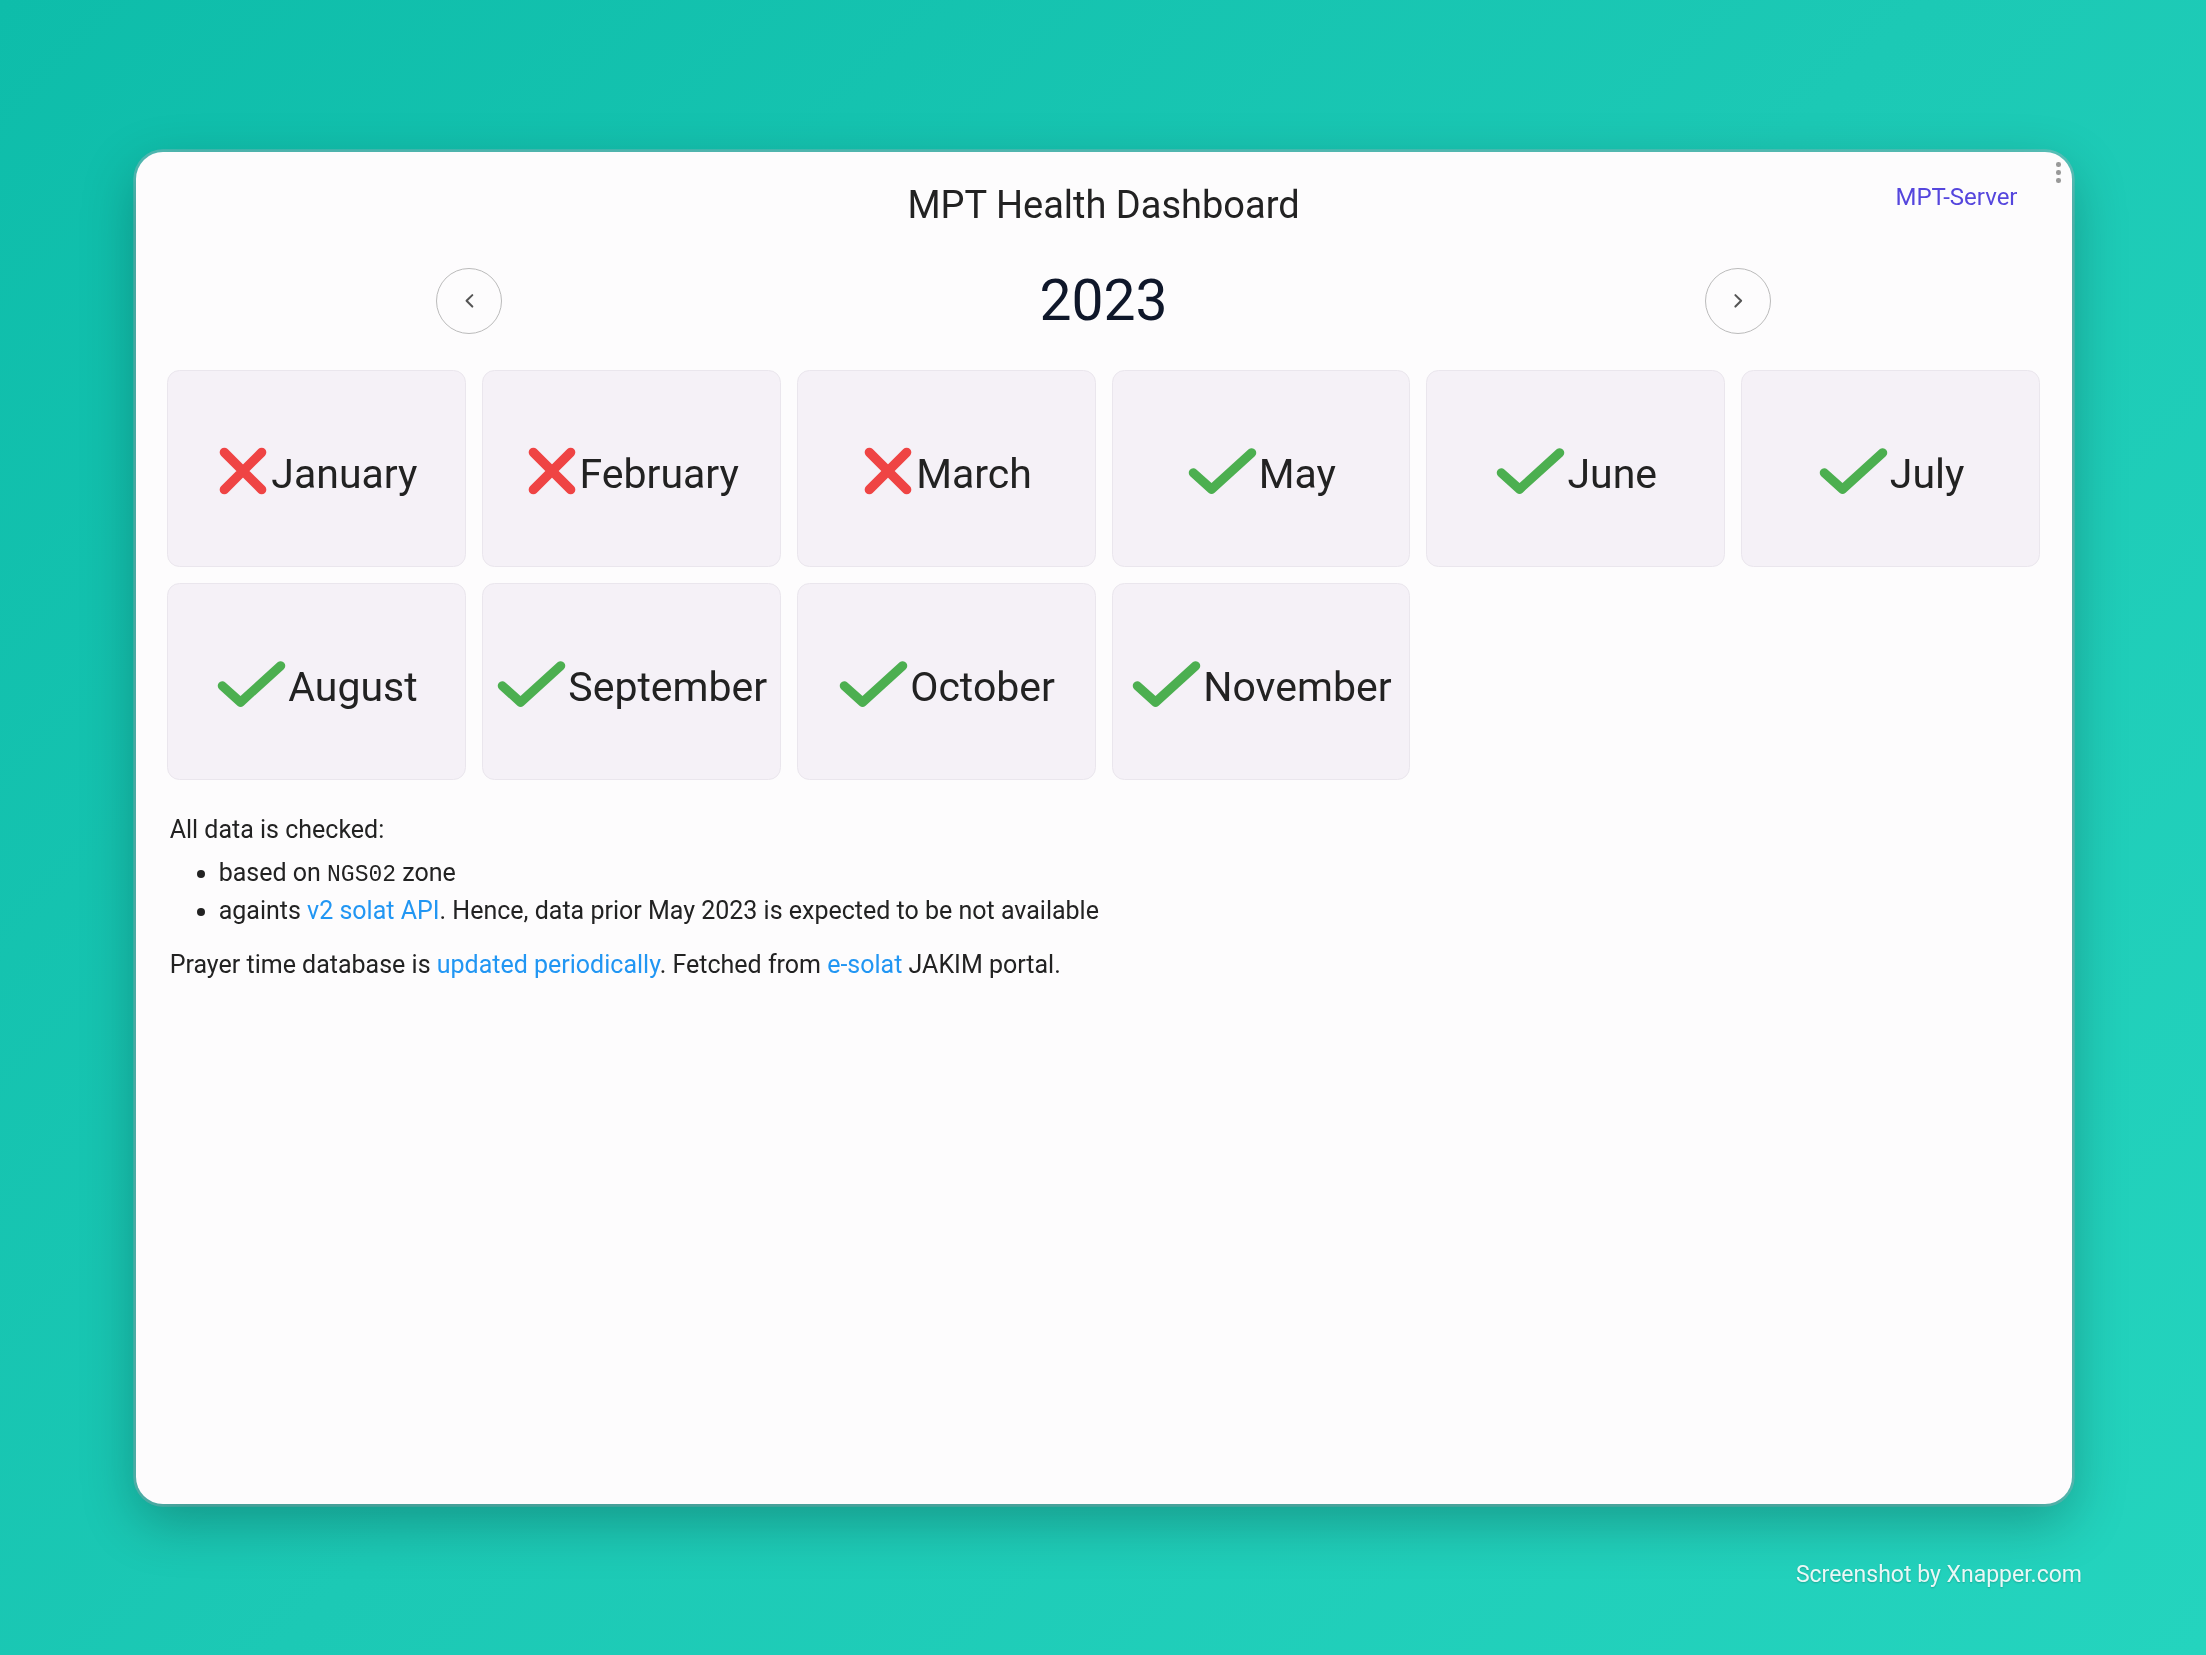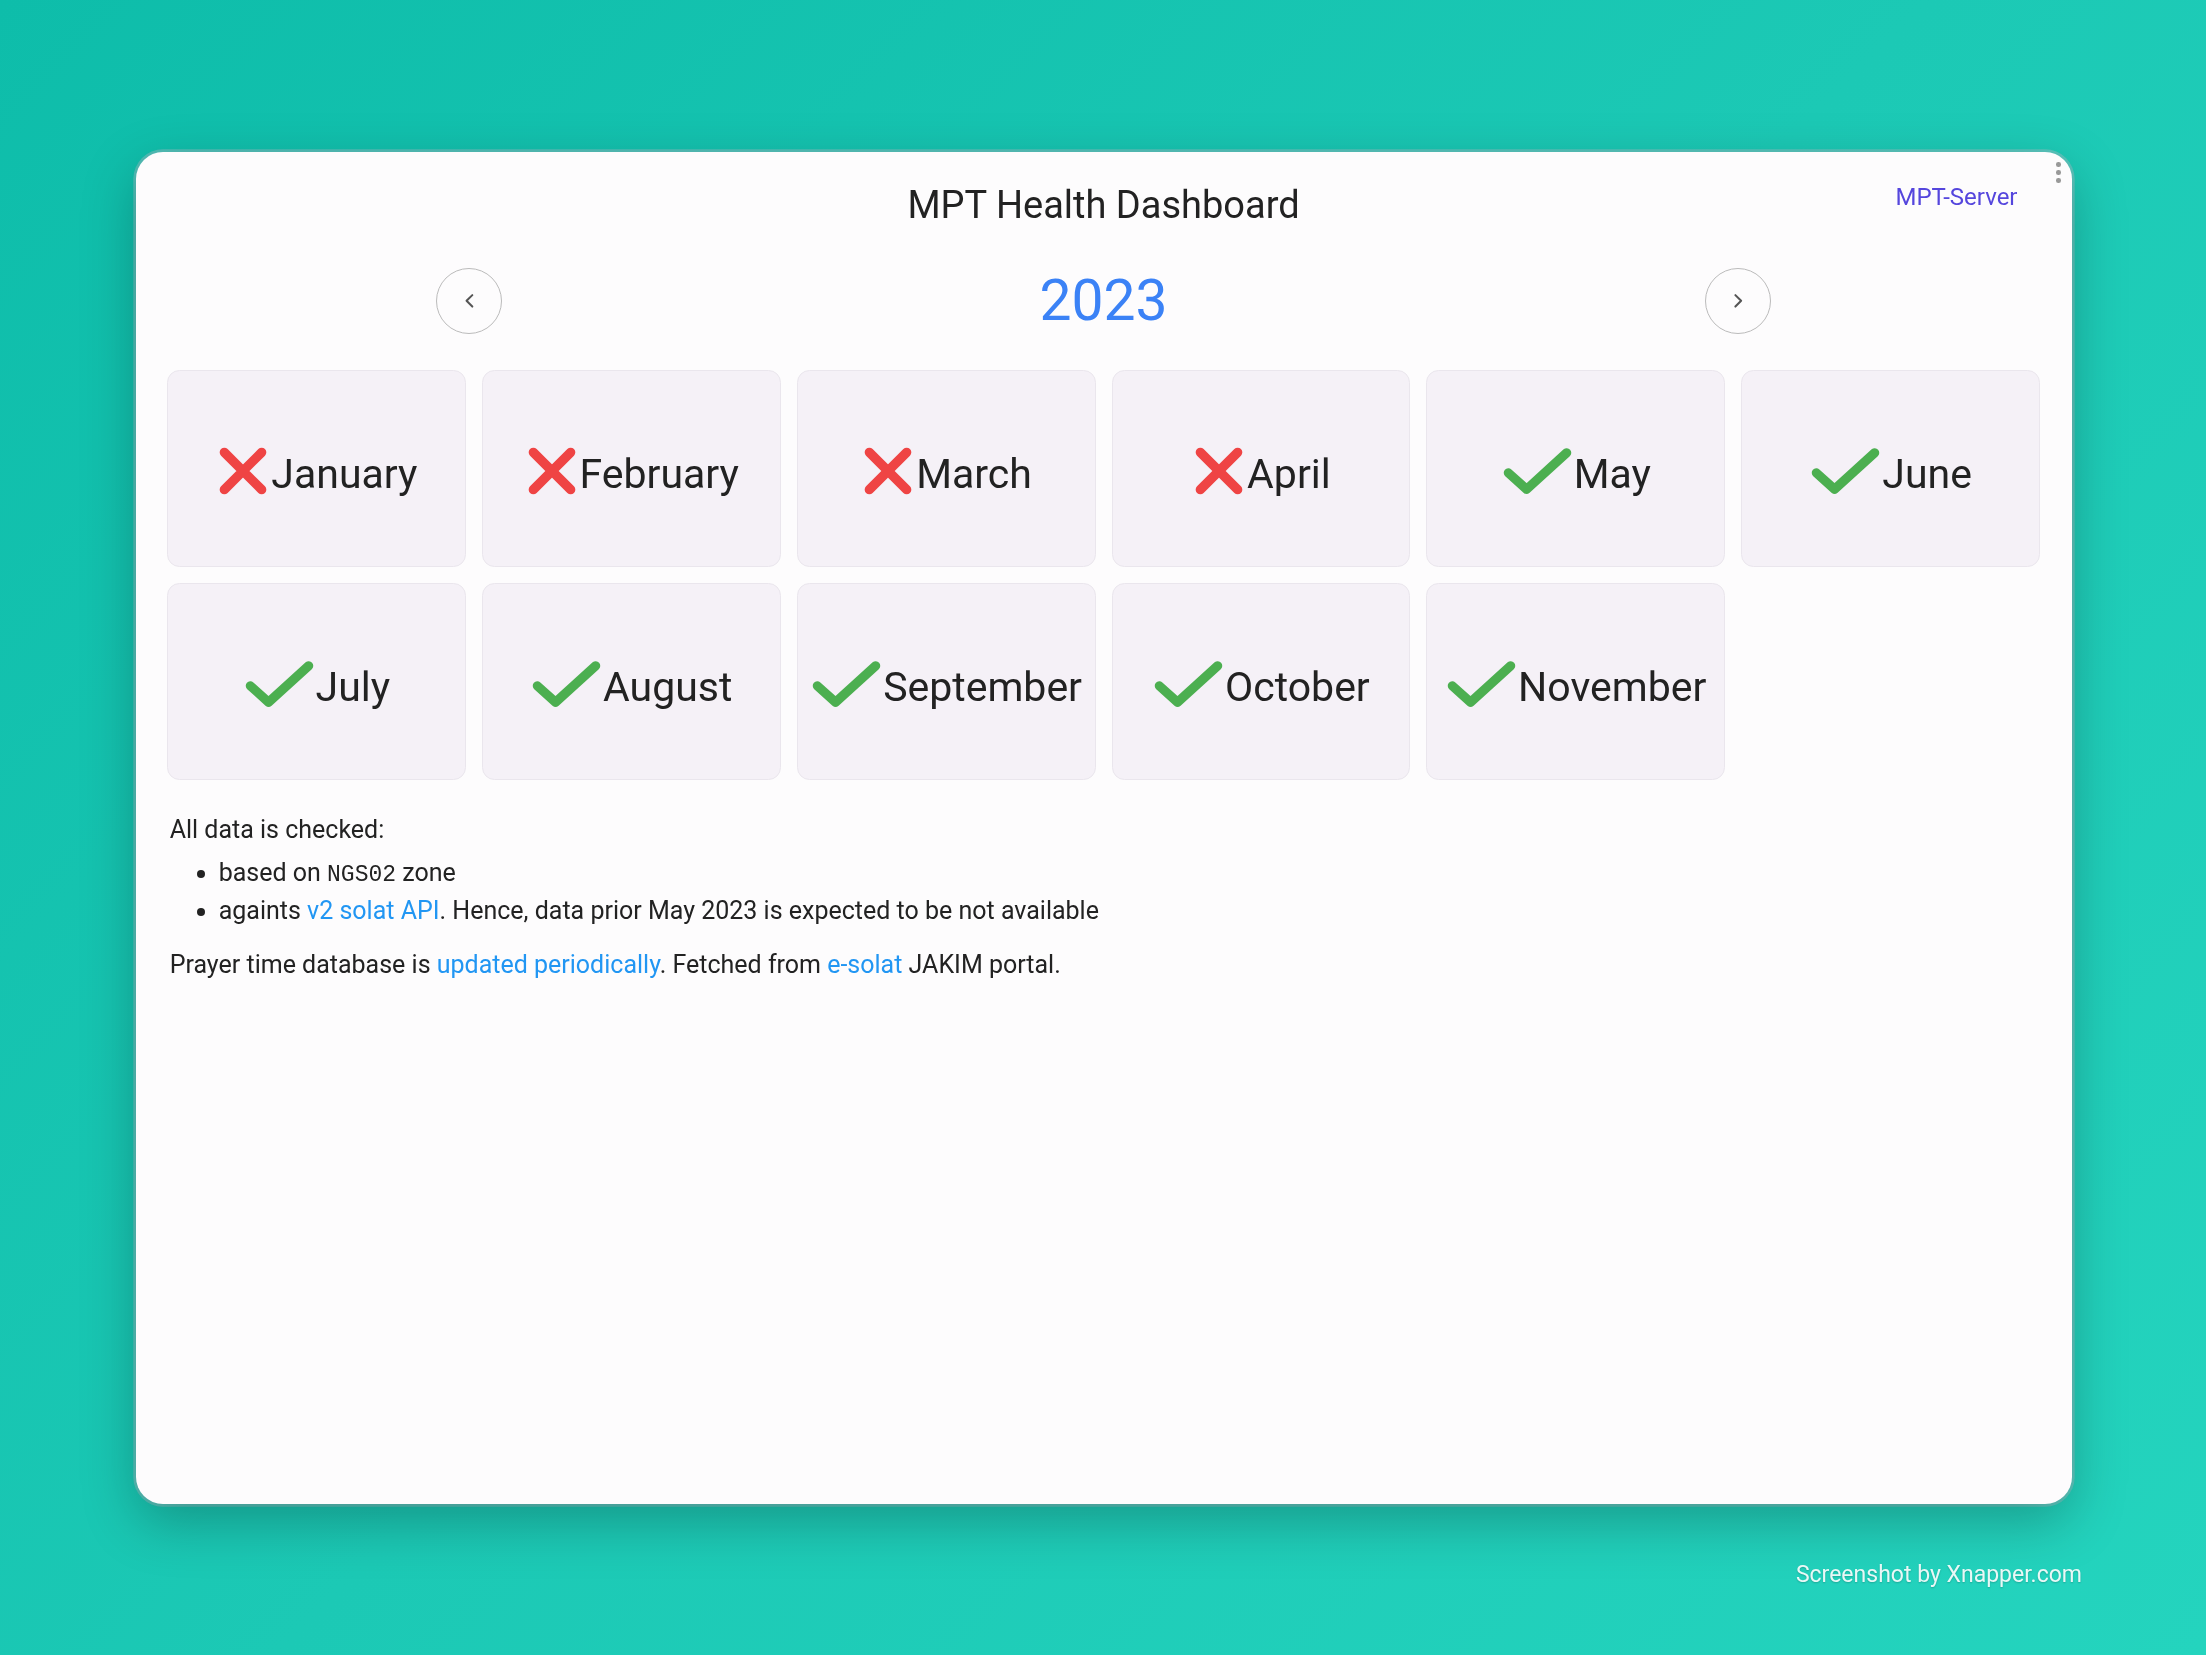--- a/index.html
+++ b/index.html
@@ -80,21 +80,21 @@
       justify-content: center;
       cursor: pointer;
     }
     .nav-btn svg {
       width: 19.7px;
       height: 19.7px;
     }
     .year-label {
       font-size: 57px;
       font-weight: 400;
-      color: #3b82f6;
+      color: #0f172a;
     }
     .grid {
       display: grid;
       grid-template-columns: repeat(6, 1fr);
       gap: 16px;
       padding: 0 4.5px;
       margin-bottom: 31px;
     }
     .month-card {
       background: #f5f1f7;
@@ -195,28 +195,20 @@
         </div>
         <div class="month-name">February</div>
       </div>
       <div class="month-card">
         <div class="status-icon">
           <svg class="cross-svg" viewBox="0 0 60 60">
             <path d="M10 10 L50 50 M50 10 L10 50" fill="none" stroke="#ef4444" stroke-width="10" stroke-linecap="round"></path>
           </svg>
         </div>
         <div class="month-name">March</div>
-      </div>
-      <div class="month-card">
-        <div class="status-icon">
-          <svg class="cross-svg" viewBox="0 0 60 60">
-            <path d="M10 10 L50 50 M50 10 L10 50" fill="none" stroke="#ef4444" stroke-width="10" stroke-linecap="round"></path>
-          </svg>
-        </div>
-        <div class="month-name">April</div>
       </div>
       <div class="month-card">
         <div class="status-icon">
           <svg class="check-svg" viewBox="0 0 80 52">
             <path d="M8 28 L28 46 L72 6" fill="none" stroke="#4caf50" stroke-width="10" stroke-linecap="round" stroke-linejoin="round"></path>
           </svg>
         </div>
         <div class="month-name">May</div>
       </div>
       <div class="month-card">

